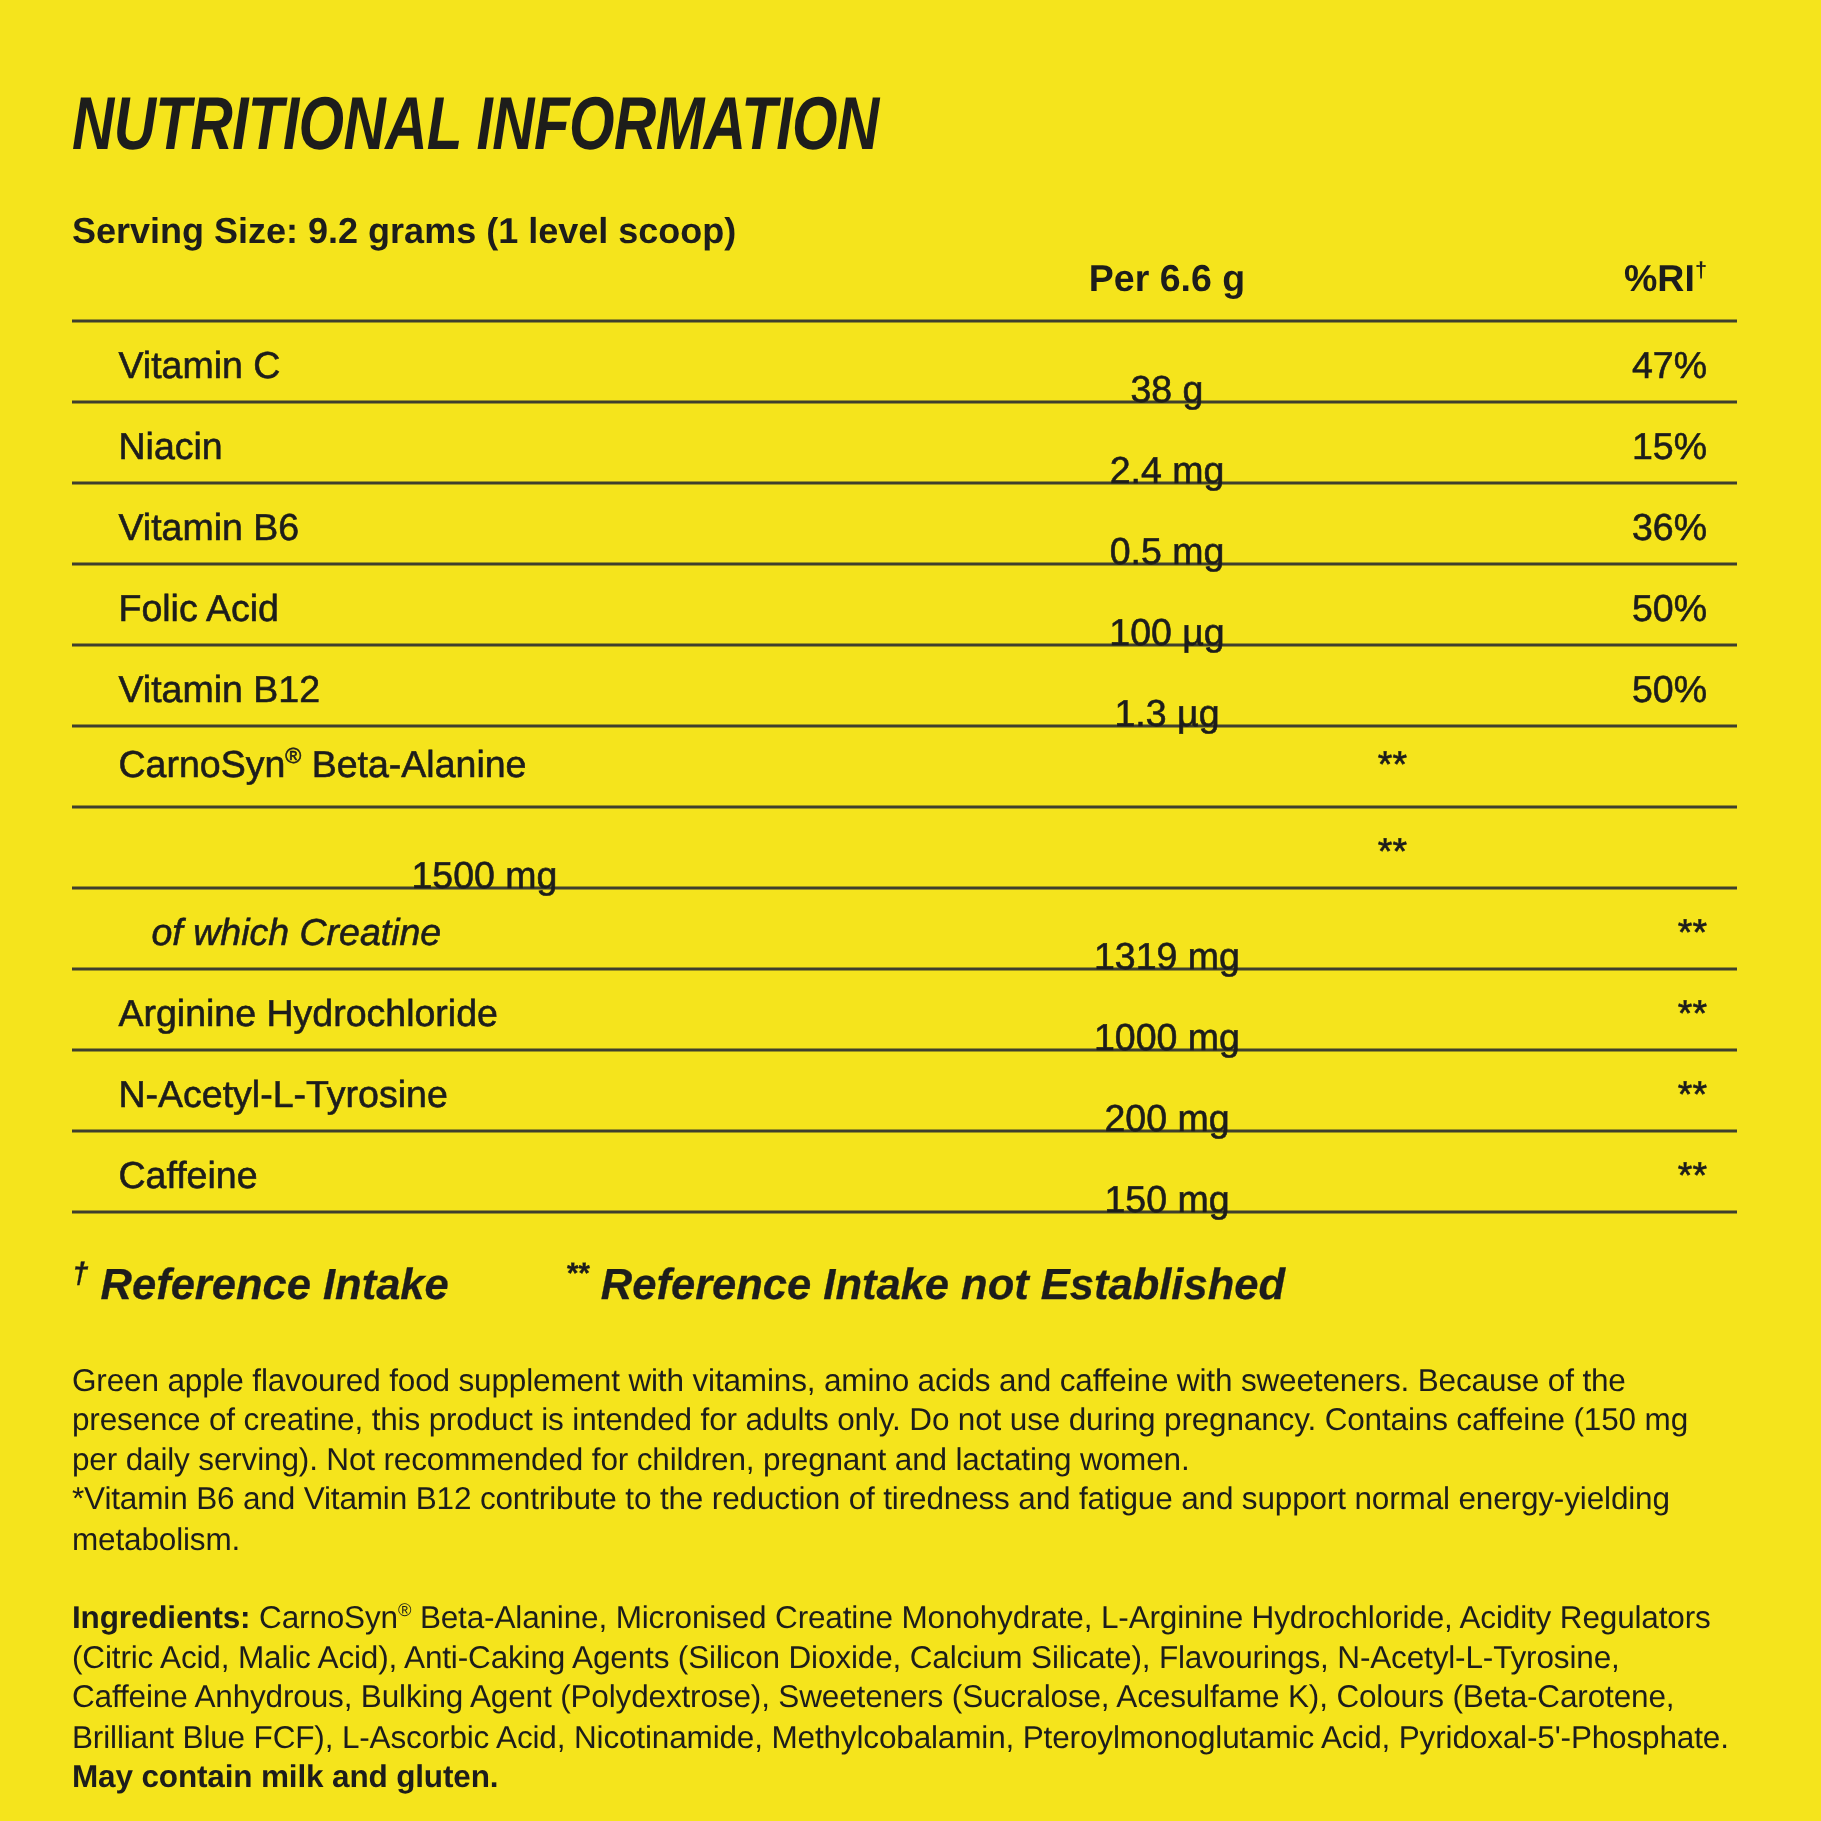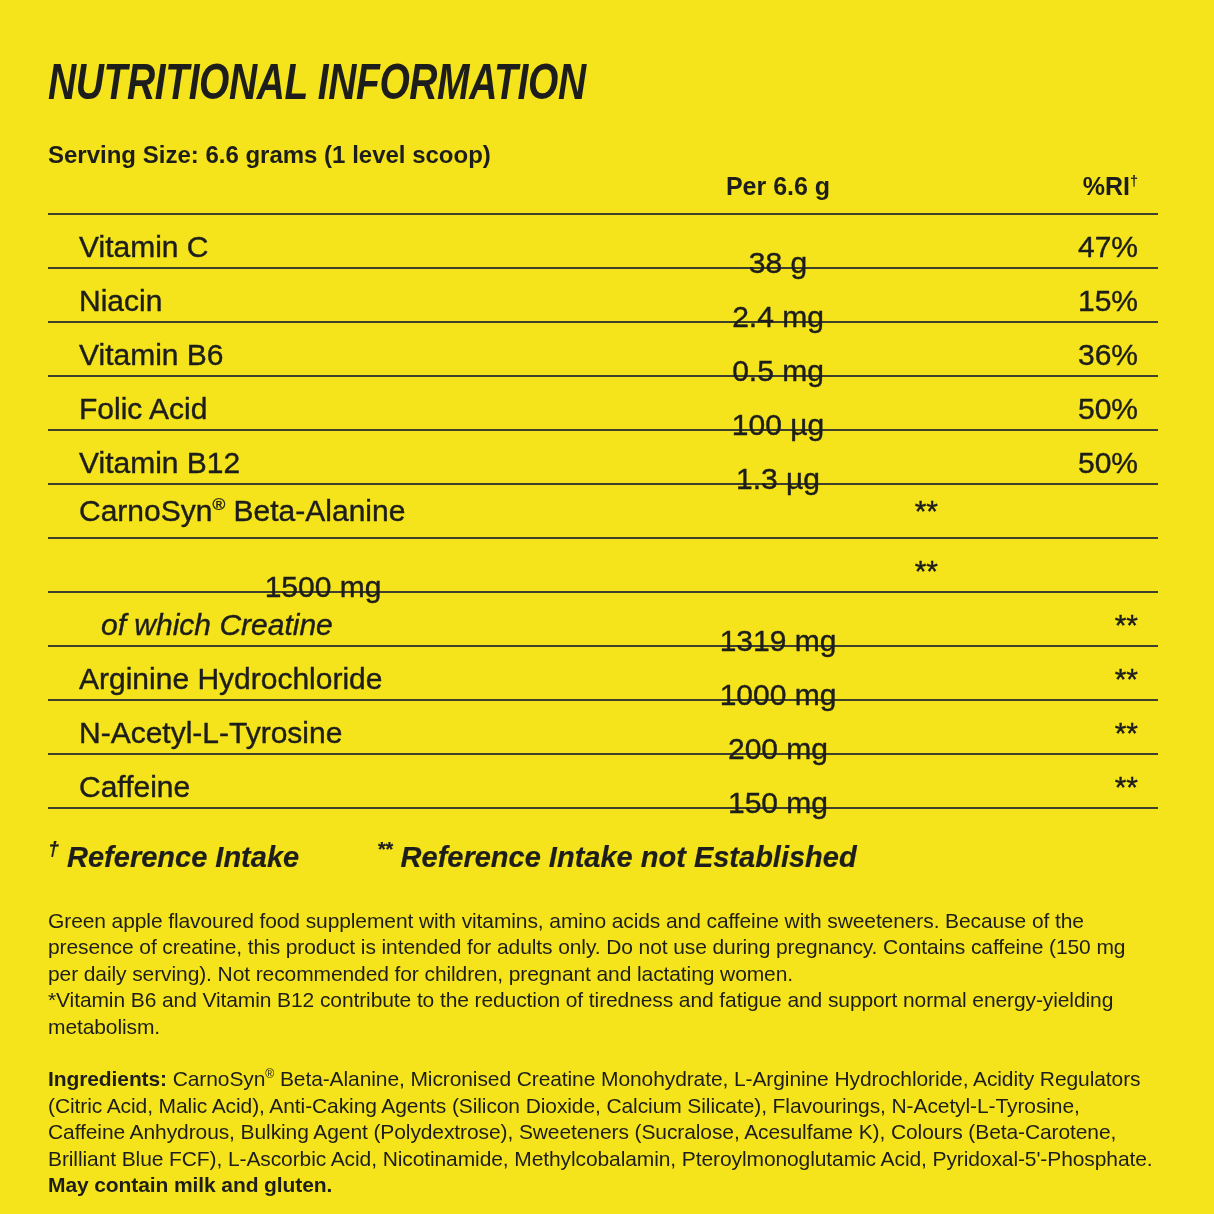--- a/index.html
+++ b/index.html
@@ -47,21 +47,21 @@
     font-size: 24px;
     align-self: start;
   }
   .col-head {
     font-weight: bold;
     font-size: 25px;
   }
   .row {
     height: 54px;
     border-bottom: 2px solid var(--line);
-    font-size: 30px;
+    font-size: 25px;
     font-weight: 500;
     -webkit-text-stroke: 0.4px currentColor;
   }
   .cell-name { padding-left: 31px; }
   .cell-amount { text-align: center; margin-top: 31px; }
   .cell-ri { text-align: right; padding-right: 20px; }
   .row.sub-italic .cell-name {
     font-style: italic;
     padding-left: 53px;
   }
@@ -96,21 +96,21 @@
 </style>
 </head>
 <body>
 
 <div class="page">
 
   <h1 class="title">NUTRITIONAL INFORMATION</h1>
 
   <div class="ntable">
     <div class="grid-row thead">
-      <div class="serving">Serving Size: 6.6 grams (1 level scoop)</div>
+      <div class="serving">Serving Size: 9.2 grams (1 level scoop)</div>
       <div class="col-head cell-amount">Per 6.6 g</div>
       <div class="col-head cell-ri"><span>%RI</span><sup>†</sup></div>
     </div>
     <div id="rows">
         <div class="grid-row row">
       <div class="cell-name">Vitamin C</div>
       <div class="cell-amount">38 g</div>
       <div class="cell-ri">47%</div>
     </div>
         <div class="grid-row row">

